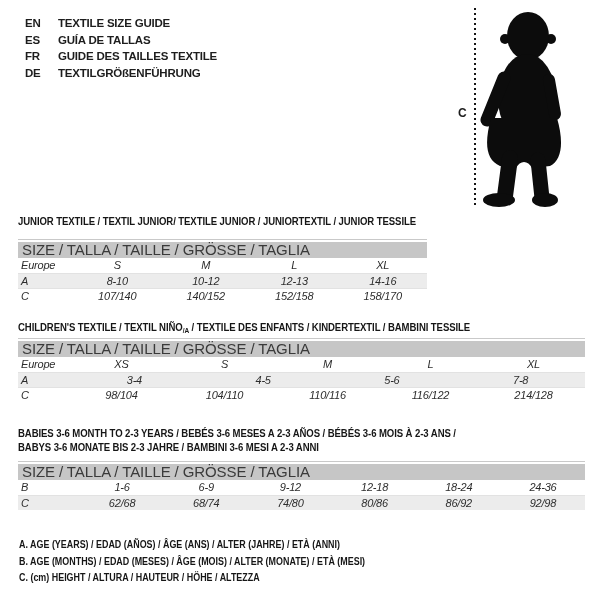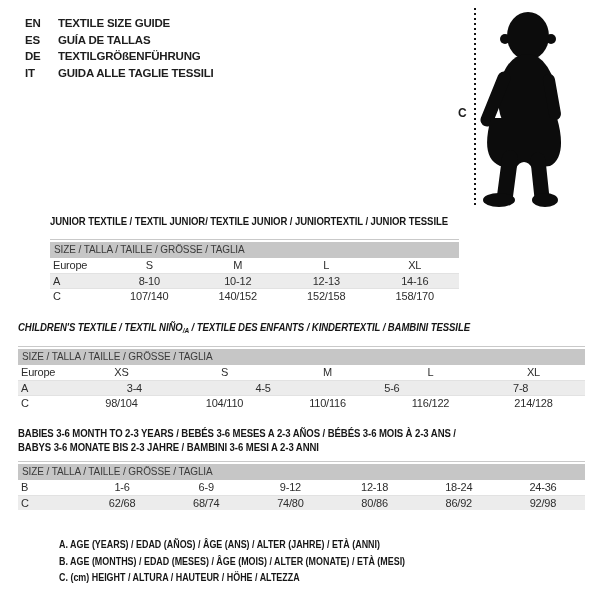--- a/index.html
+++ b/index.html
@@ -14,73 +14,73 @@
   .lang-label{white-space:nowrap;}
   
   .dotted-line{
     position:absolute;left:474px;top:8px;width:2px;height:200px;
     background:repeating-linear-gradient(to bottom,#141414 0 2px,transparent 2px 5px);
   }
   .c-label{position:absolute;left:458px;top:106px;font-weight:700;font-size:12px;}
   .baby-svg{position:absolute;left:478px;top:6px;}
   
   .section{position:absolute;left:18px;}
-  .s1{top:214px;width:409px;margin-left:32px;}
+  .s1{top:214px;width:409px;}
   .s2{top:320px;width:567px;}
   .s3{top:426px;width:567px;}
   .title-wrap{overflow:visible;}
   .s1 .title-wrap{margin-bottom:11px;}
-  .s2 .title-wrap{margin-bottom:8px;font-style:italic;}
+  .s2 .title-wrap{}
   .s3 .title-wrap{margin-bottom:7px;}
   .sec-title{
     font-weight:700;font-size:11px;line-height:14px;white-space:nowrap;
     transform:scaleX(0.87);transform-origin:0 50%;letter-spacing:-0.1px;color:#161616;
   }
   .sec-title .sub{font-size:7.5px;vertical-align:-2px;}
   .rule{height:1px;background:#c9c9c9;margin-bottom:2px;}
   .t-head{
     height:16px;line-height:16px;background:#c6c6c6;color:#3a3a3a;
-    font-size:10px;padding-left:4px;letter-spacing:-0.1px;
+    font-size:15px;padding-left:4px;letter-spacing:-0.1px;
   }
-  .t-row{display:flex;height:15px;line-height:15px;font-size:11px;color:#2d2d2d;letter-spacing:-0.2px;box-sizing:border-box;}
+  .t-row{display:flex;height:15px;line-height:15px;font-size:11px;color:#2d2d2d;letter-spacing:-0.2px;box-sizing:border-box;font-style:italic;}
   .t-row.bt{border-top:1px solid #e2e2e2;line-height:14px;}
   .t-row.shaded{background:#ececec;}
   .t-row .lbl{padding-left:3px;text-align:left;}
   .s1 .lbl{width:52px;}
   .s2 .lbl{width:49px;}
   .s3 .lbl{width:59px;}
   .t-row .cell{flex:1;text-align:center;}
   
-  .legend{position:absolute;left:19px;top:536px;margin-left:40px;}
+  .legend{position:absolute;left:19px;top:536px;}
   .legend-line{
     font-weight:700;font-size:10.5px;line-height:16.5px;white-space:nowrap;
     transform:scaleX(0.85);transform-origin:0 50%;color:#161616;
   }
 </style>
 </head>
 <body>
 
 <div class="canvas">
 
   <div class="lang-block">
       <div class="lang-row">
         <span class="lang-code">EN</span>
         <span class="lang-label">TEXTILE SIZE GUIDE</span>
       </div>
       <div class="lang-row">
         <span class="lang-code">ES</span>
         <span class="lang-label">GUÍA DE TALLAS</span>
       </div>
       <div class="lang-row">
+        <span class="lang-code">FR</span>
+        <span class="lang-label">GUIDE DES TAILLES TEXTILE</span>
+      </div>
+      <div class="lang-row">
         <span class="lang-code">DE</span>
         <span class="lang-label">TEXTILGRÖßENFÜHRUNG</span>
-      </div>
-      <div class="lang-row">
-        <span class="lang-code">IT</span>
-        <span class="lang-label">GUIDA ALLE TAGLIE TESSILI</span>
       </div>
     </div>
 
   <div class="dotted-line"></div>
   <span class="c-label">C</span>
 
   <svg class="baby-svg" width="92" height="202" viewBox="0 0 92 202" aria-hidden="true">
     <g fill="#0c0c0c" stroke="none">
       <circle cx="27" cy="33" r="5"></circle>
       <circle cx="73" cy="33" r="5"></circle>

